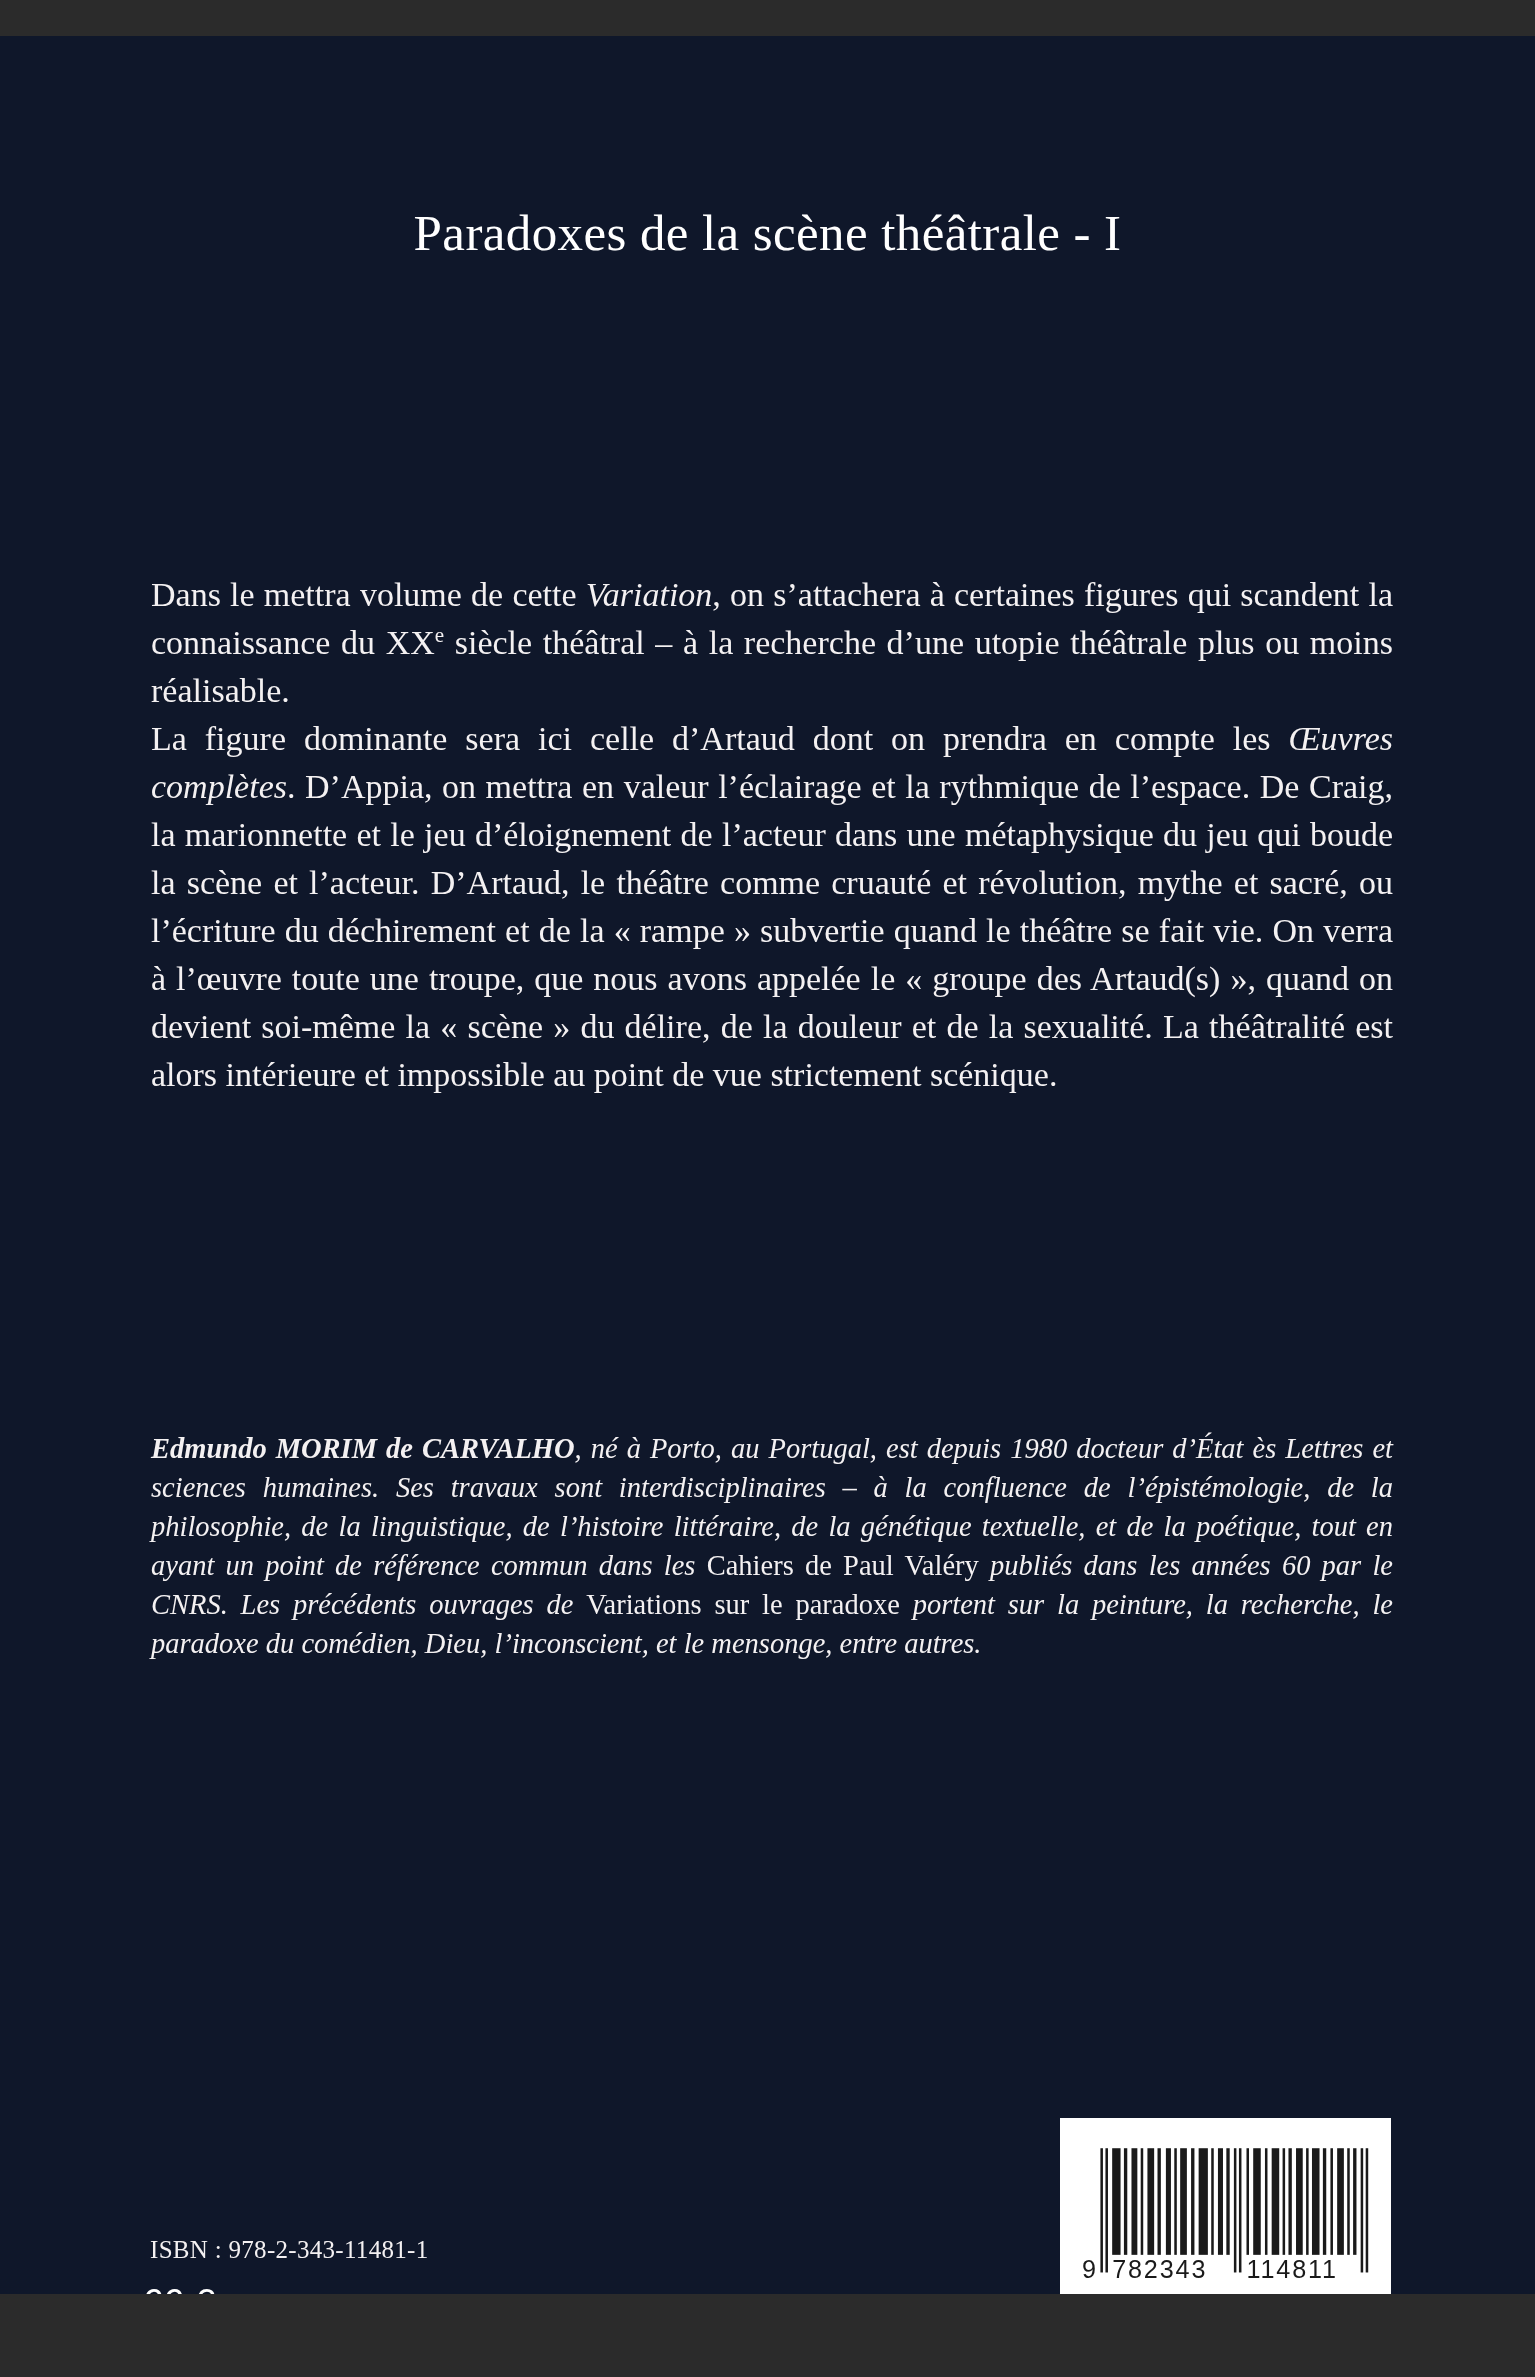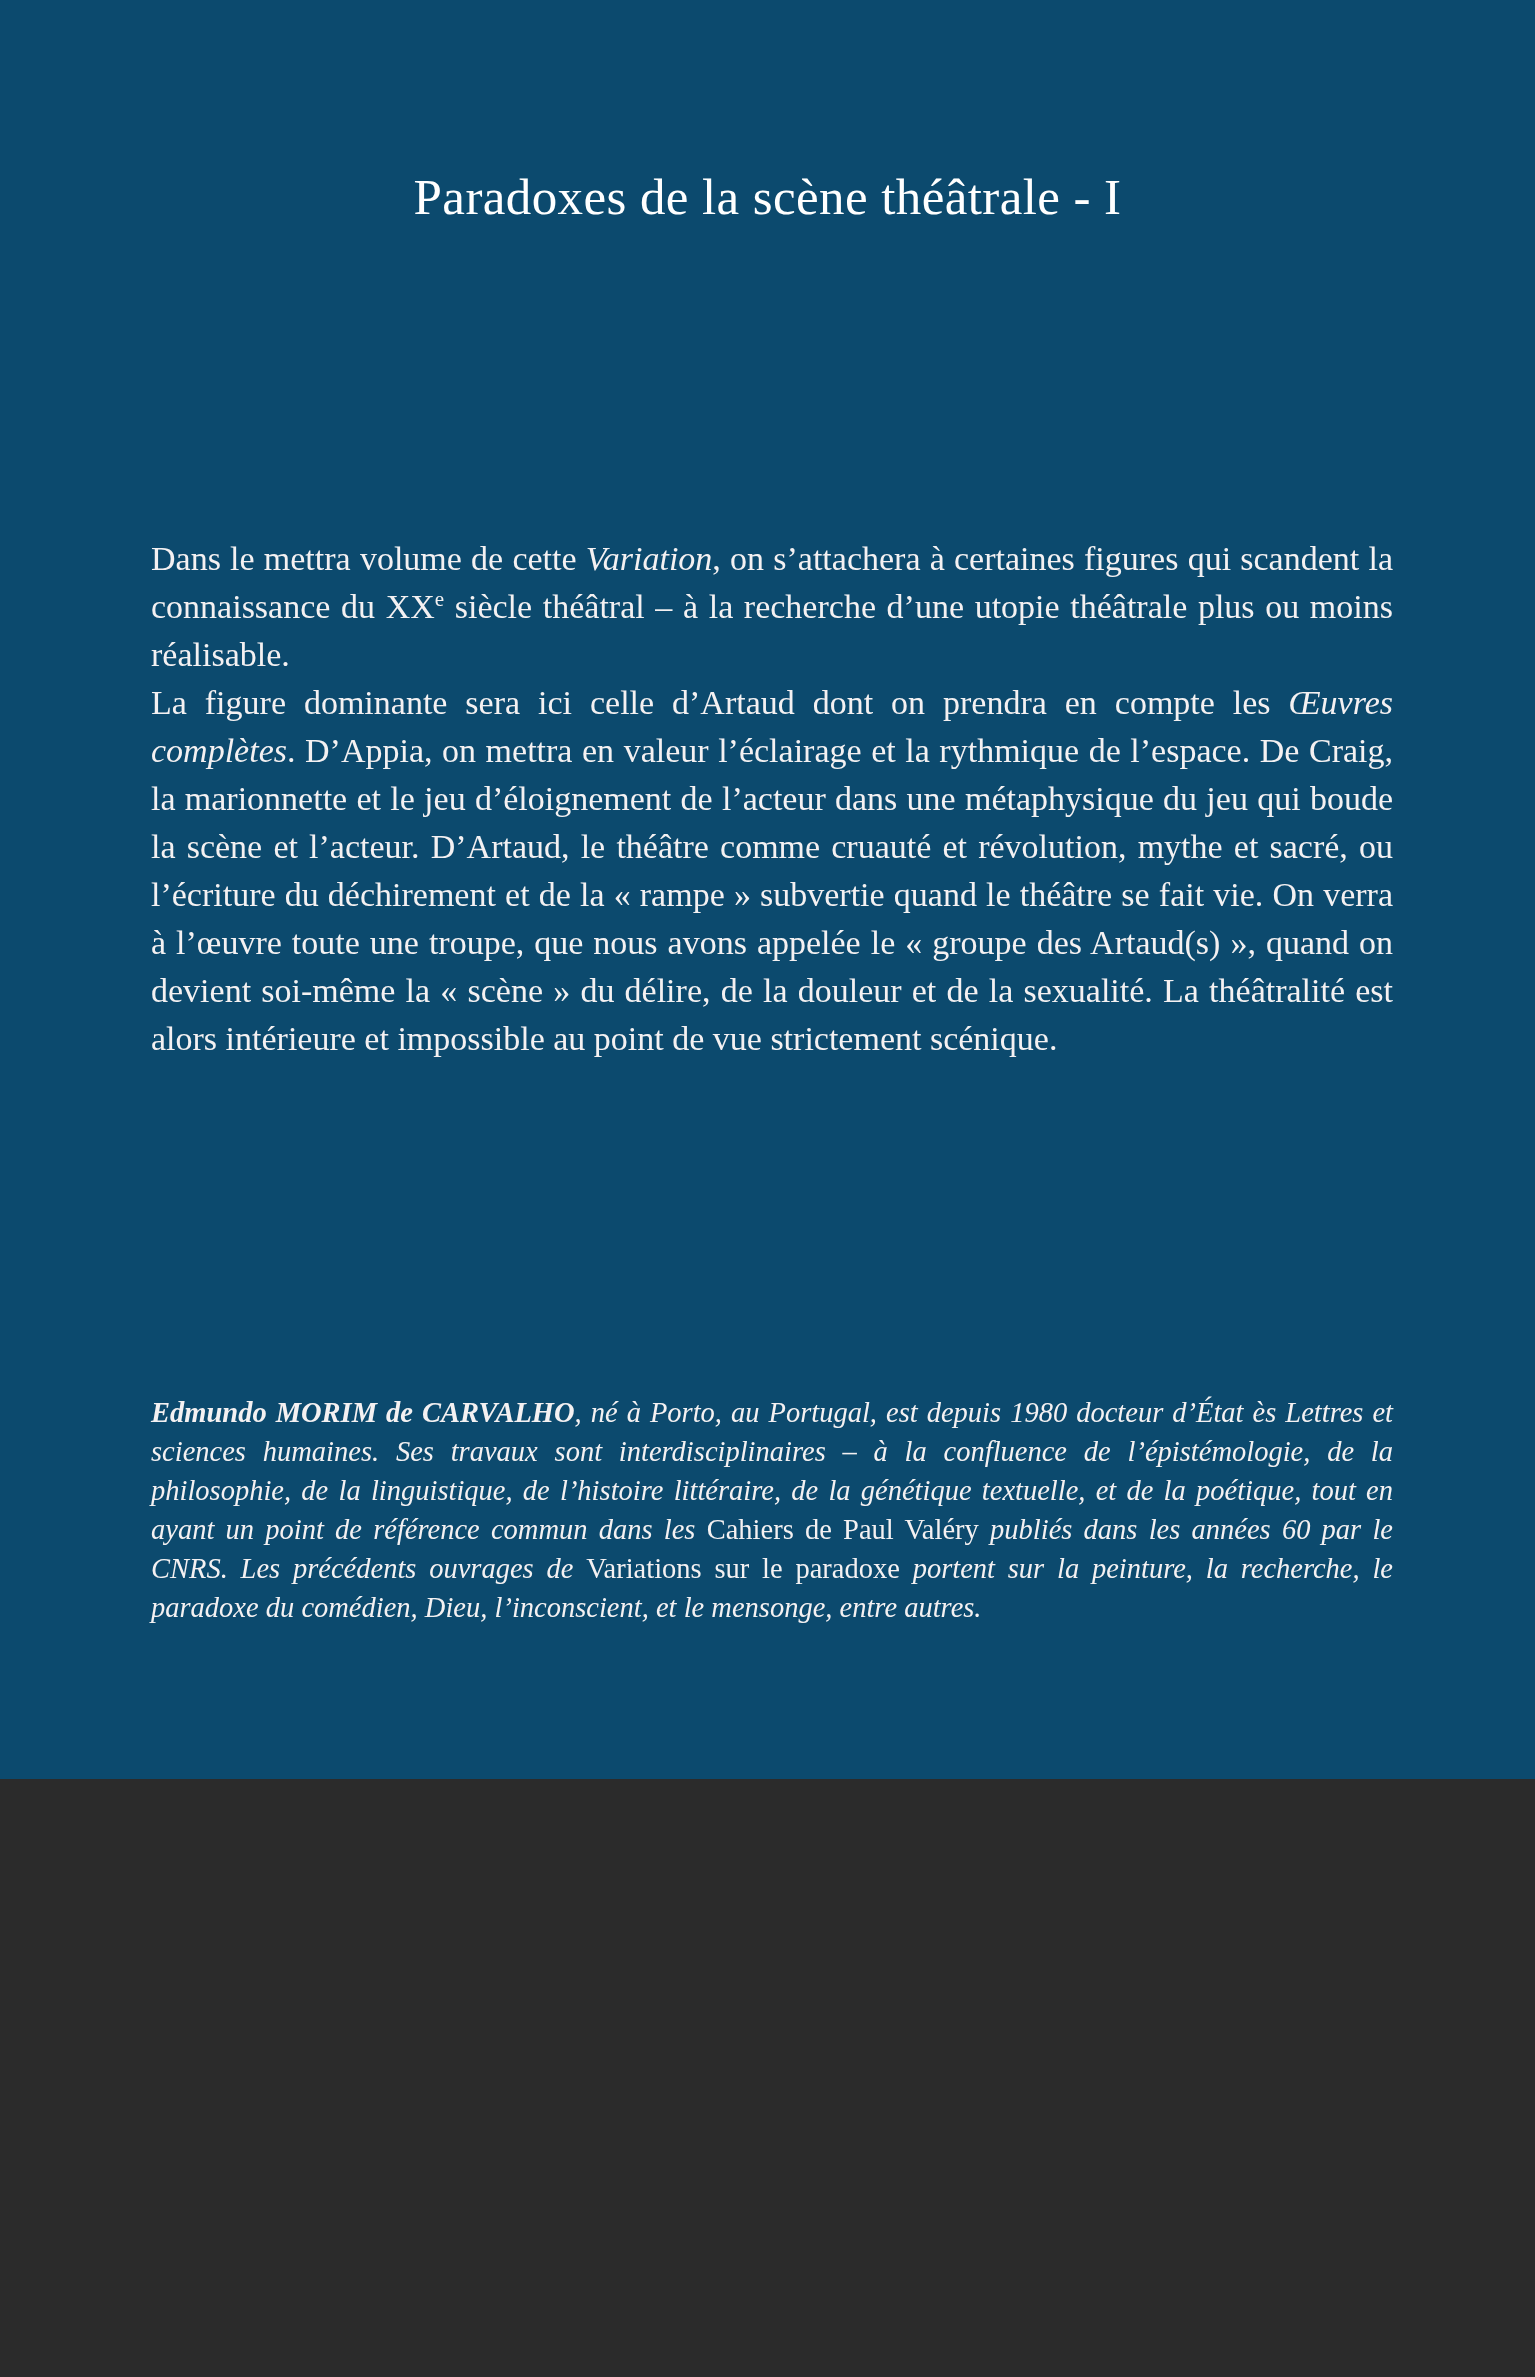--- a/index.html
+++ b/index.html
@@ -4,24 +4,25 @@
 <title>Back cover</title>
 <style>
   html, body {
     margin: 0;
     padding: 0;
     background: #2b2b2b;
   }
   .page {
     position: relative;
     width: 1535px;
-    height: 1779px;
-    background: #0c4a6e;
+    height: 2258px;
+    background: #0f172a;
     overflow: hidden;
     font-family: "Liberation Serif", "DejaVu Serif", serif;
+    margin-top: 36px;
     -webkit-font-smoothing: antialiased;
   }
 
   
   .title-block {
     position: absolute;
     left: 0;
     top: 166px;
     width: 1535px;
     text-align: center;

